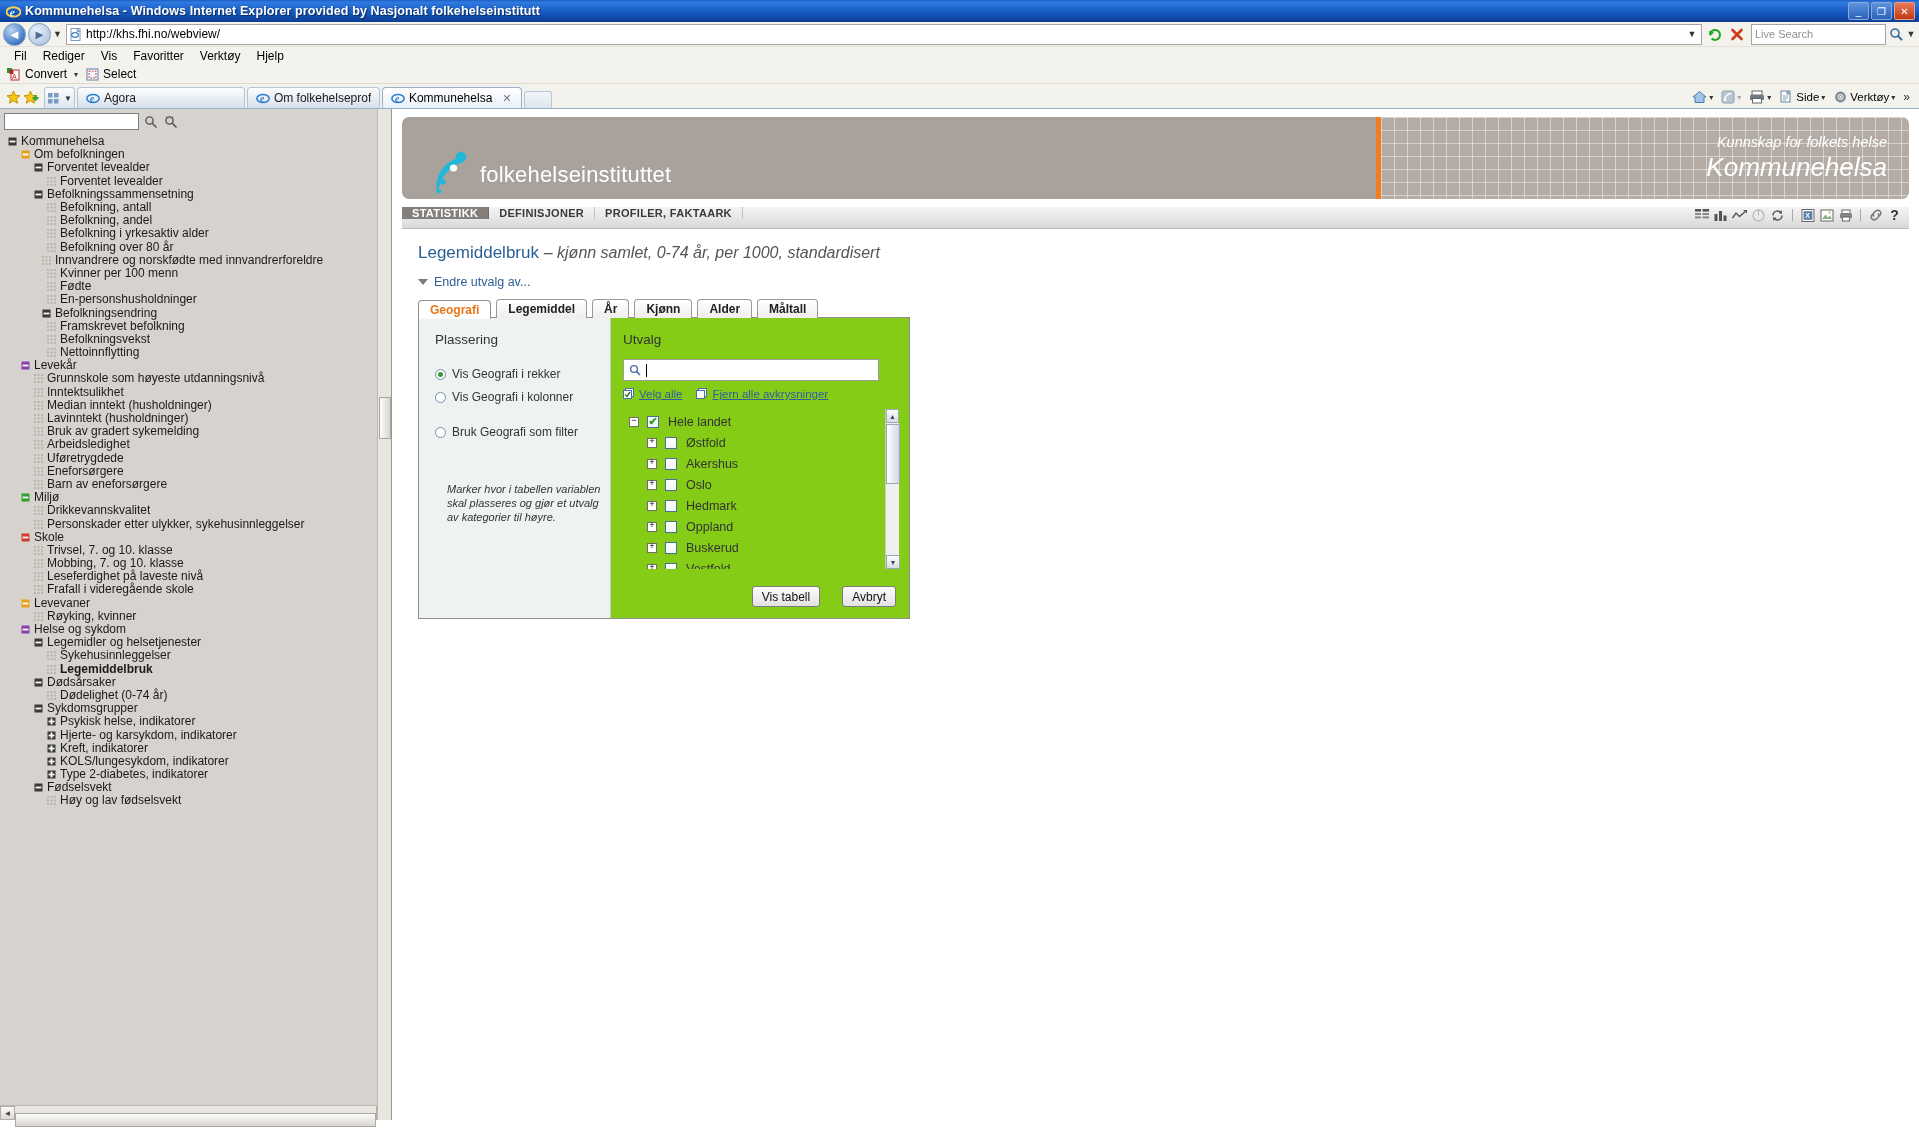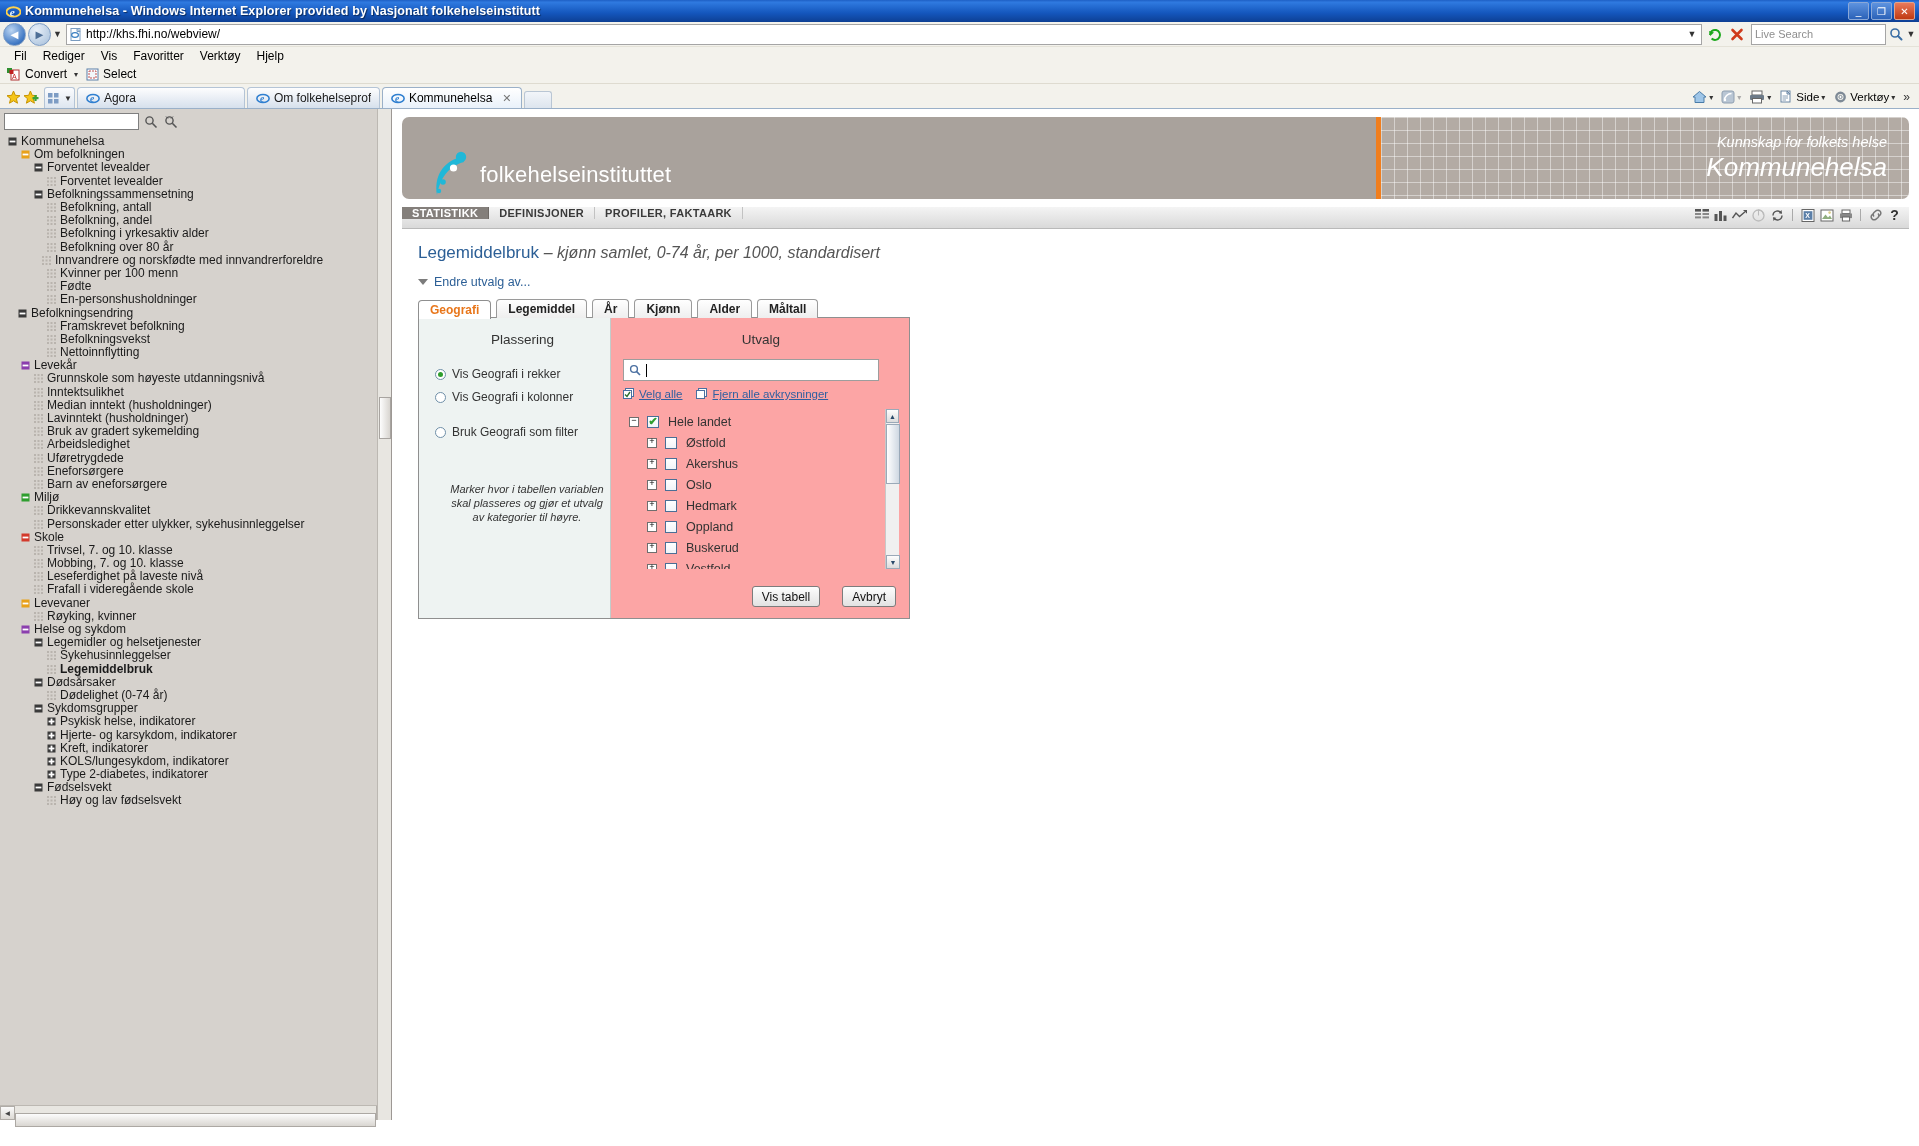--- a/index.html
+++ b/index.html
@@ -184,21 +184,21 @@
 
   
   .dlg{ margin-top:10px;width:492px;position:relative;}
   .dlg-tabs{ display:flex;align-items:flex-end;gap:5px;position:relative;z-index:3;}
   .dtab{
     height:19px;padding:0 11px;display:flex;align-items:center;font-size:12px;font-weight:bold;color:#222;
     border:1px solid #9a9a9a;border-bottom:none;border-radius:4px 4px 0 0;
     background:linear-gradient(to bottom,#ffffff,#eeeeee);
   }
   .dtab.active{ color:#e8761a;background:#fff;border-color:#8f8f8f;position:relative;top:1px;}
-  .dlg-body{ border:1px solid #8f8f8f;background:#fca5a5;display:flex;height:302px;margin-top:-1px;text-align:center;}
+  .dlg-body{ border:1px solid #8f8f8f;background:#84cc16;display:flex;height:302px;margin-top:-1px;}
   .dlg-left{ width:197px;background:#eef3f2;border-right:1px solid #c2ccca;padding:14px 0 0 16px;position:relative;}
   .dlg-left h3{ margin:0 0 20px 0;font-size:13.5px;font-weight:normal;color:#333;}
   .radio-row{ display:flex;align-items:center;gap:6px;margin-bottom:9px;font-size:12px;color:#333;}
   .radio{
     width:11px;height:11px;border-radius:50%;border:1px solid #6f8fa8;background:#fff;
     display:flex;align-items:center;justify-content:center;flex:0 0 auto;
   }
   .radio .dot{ width:5px;height:5px;border-radius:50%;background:#2f9e2f;}
   .spacer10{height:12px;}
   .hint{ position:absolute;left:28px;top:164px;width:160px;font-size:11px;font-style:italic;color:#333;line-height:14px;}
@@ -623,21 +623,21 @@
               <rect x="0" y="3.5" width="2" height="2" fill="#b9b4ae"></rect>
               <rect x="3.5" y="3.5" width="2" height="2" fill="#b9b4ae"></rect>
               <rect x="7" y="3.5" width="2" height="2" fill="#b9b4ae"></rect>
               <rect x="0" y="7" width="2" height="2" fill="#b9b4ae"></rect>
               <rect x="3.5" y="7" width="2" height="2" fill="#b9b4ae"></rect>
               <rect x="7" y="7" width="2" height="2" fill="#b9b4ae"></rect>
             </svg>
           </span>
           <span class="tlabel">En-personshusholdninger</span>
         </div>
-        <div class="tnode" style="padding-left: 18px; text-align: right;">
+        <div class="tnode" style="padding-left: 42px; text-align: right;">
           <span class="tmark">
             <svg width="9" height="9" viewBox="0 0 9 9">
               <rect x="0.5" y="0.5" width="8" height="8" fill="#3a3a3a"></rect>
               <rect x="1.6" y="3.6" width="5.8" height="1.8" fill="#fff"></rect>
             </svg>
           </span>
           <span class="tlabel">Befolkningsendring</span>
         </div>
         <div class="tnode" style="padding-left: 47px;">
           <span class="tmark leaf">

